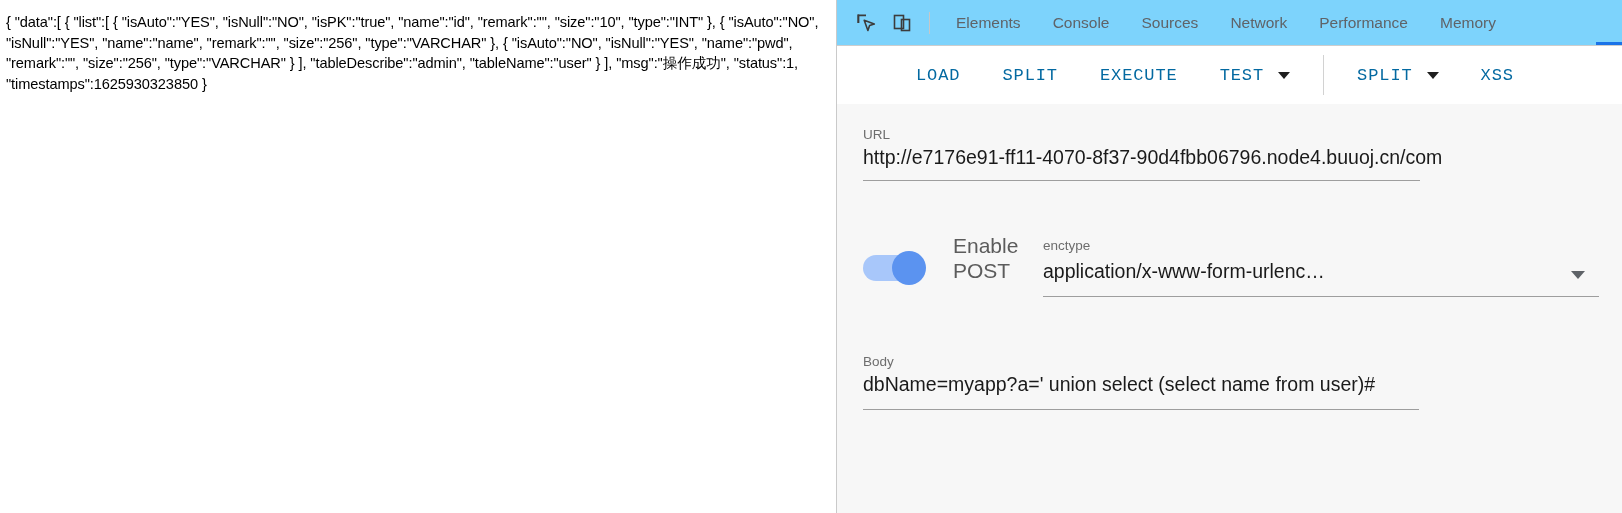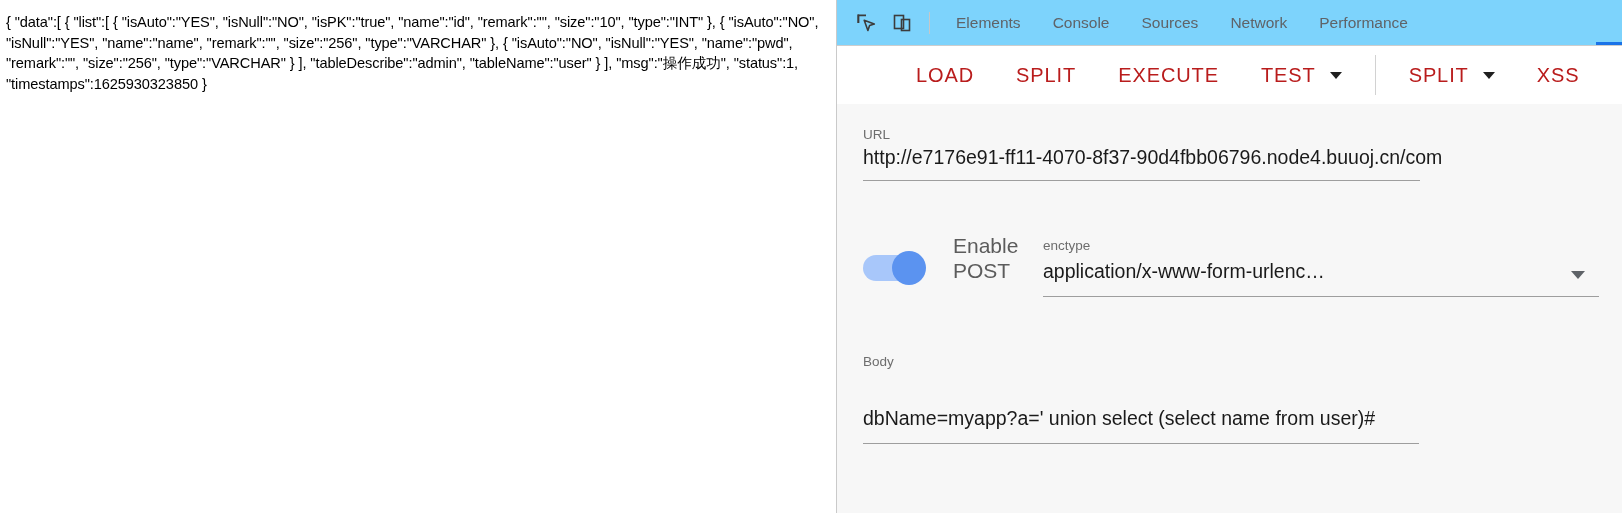--- a/index.html
+++ b/index.html
@@ -100,30 +100,30 @@
   .dt-actionbar {
     height: 58px;
     min-height: 58px;
     background: #ffffff;
     display: flex;
     align-items: center;
     padding-left: 58px;
     overflow: hidden;
   }
   .act-btn {
-    font-size: 20px;
+    font-size: 17px;
     letter-spacing: 0.9px;
-    color: #b91c1c;
+    color: #0369a1;
     font-weight: 500;
     padding: 0 21px;
     white-space: nowrap;
     display: flex;
     align-items: center;
     height: 40px;
-    font-family: Liberation Sans, sans-serif;
+    font-family: Liberation Mono, monospace;
   }
   .caret {
     width: 0;
     height: 0;
     border-left: 6px solid transparent;
     border-right: 6px solid transparent;
     border-top: 7px solid #1f1f1f;
     margin-left: 14px;
   }
   .act-sep {
@@ -241,21 +241,20 @@
 
   
   .body-field {
     margin-top: 42px;
     width: 556px;
   }
   .body-field .field-value {
     white-space: normal;
     word-break: break-word;
     max-width: 540px;
-    margin-top: 34px;
   }
   .body-field .field-underline { width: 556px; margin-top: 11px; }
 </style>
 </head>
 <body>
 
 <div class="screen">
 
   <div class="page-pane">
     <div class="json-text">{ "data":[ { "list":[ { "isAuto":"YES", "isNull":"NO", "isPK":"true", "name":"id", "remark":"", "size":"10", "type":"INT" }, { "isAuto":"NO", "isNull":"YES", "name":"name", "remark":"", "size":"256", "type":"VARCHAR" }, { "isAuto":"NO", "isNull":"YES", "name":"pwd", "remark":"", "size":"256", "type":"VARCHAR" } ], "tableDescribe":"admin", "tableName":"user" } ], "msg":"操作成功", "status":1, "timestamps":1625930323850 }</div>
@@ -280,20 +279,21 @@
         </svg>
       </div>
 
       <div class="dt-sep"></div>
 
       <div class="dt-tab">Elements</div>
       <div class="dt-tab">Console</div>
       <div class="dt-tab">Sources</div>
       <div class="dt-tab">Network</div>
       <div class="dt-tab">Performance</div>
+      <div class="dt-tab">Memory</div>
 
       <div class="tab-underline"></div>
     </div>
 
     <div class="dt-actionbar">
       <div class="act-btn">
         <span>LOAD</span>
       </div>
       <div class="act-btn">
         <span>SPLIT</span>

